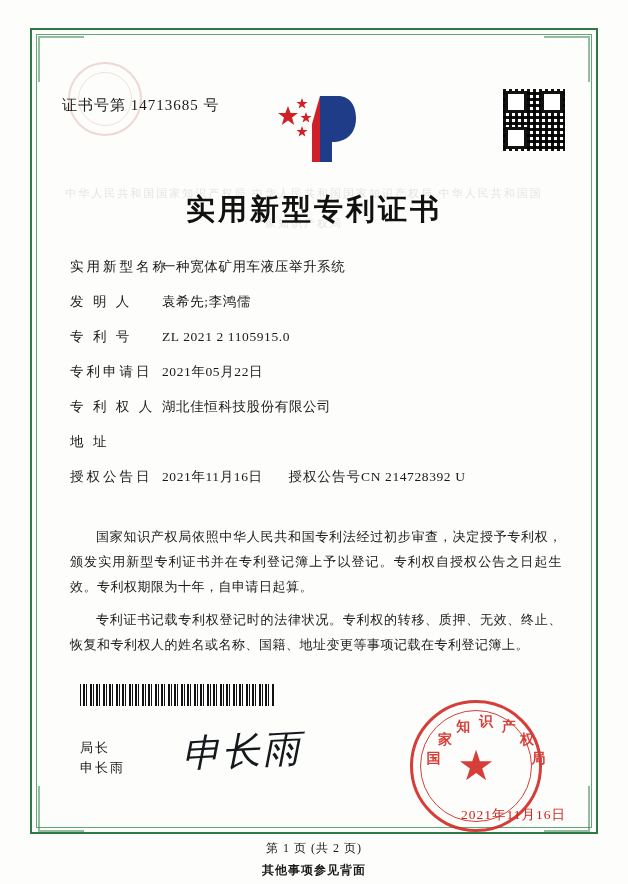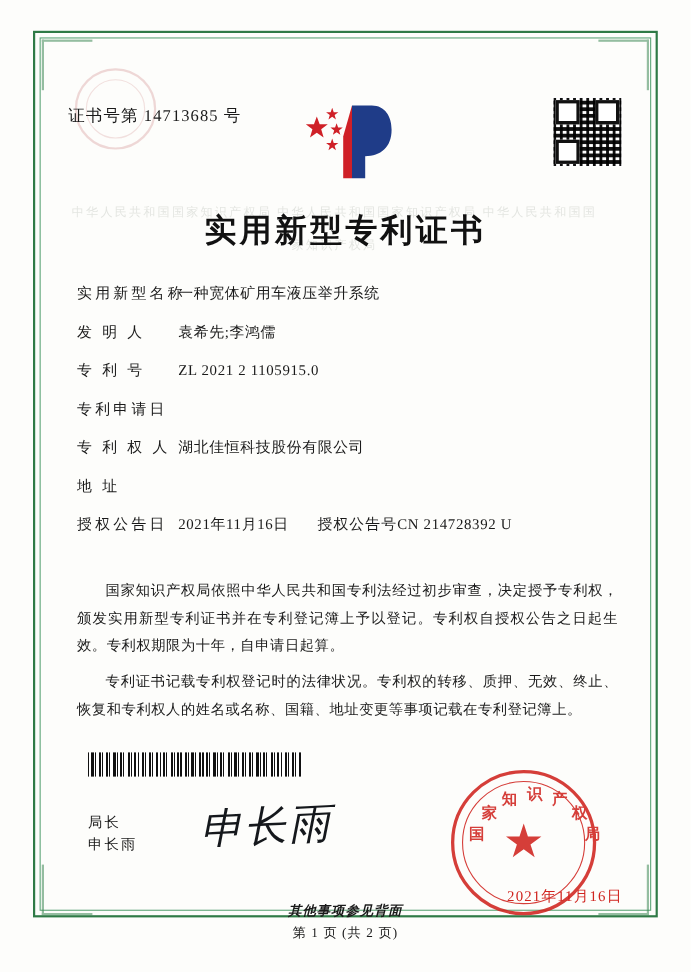--- a/index.html
+++ b/index.html
@@ -246,26 +246,25 @@
 
   .page-num {
     position: absolute;
     left: 0; right: 0; top: 840px;
     text-align: center;
     font-size: 12px;
     letter-spacing: 1px;
   }
   .footnote {
     position: absolute;
-    left: 0; right: 0; top: 820px;
+    left: 0; right: 0; top: 862px;
     text-align: center;
     font-size: 12px;
     letter-spacing: 1px;
     font-weight: bold;
-    font-style: italic;
   }
 </style>
 </head>
 <body>
 
 <div class="page">
 
   <div class="border-outer"></div>
   <div class="border-inner"></div>
   <div class="corner tl"></div>
@@ -305,20 +304,21 @@
     <div class="field-row">
       <div class="field-label">发 明 人</div>
       <div class="field-value">袁希先;李鸿儒</div>
     </div>
     <div class="field-row">
       <div class="field-label">专 利 号</div>
       <div class="field-value">ZL 2021 2 1105915.0</div>
     </div>
     <div class="field-row">
       <div class="field-label">专利申请日</div>
+      <div class="field-value">2021年05月22日</div>
     </div>
     <div class="field-row">
       <div class="field-label">专 利 权 人</div>
       <div class="field-value">湖北佳恒科技股份有限公司</div>
     </div>
     <div class="field-row">
       <div class="field-label">地 址</div>
     </div>
     <div class="field-row dual">
       <div class="field-label">授权公告日</div>

